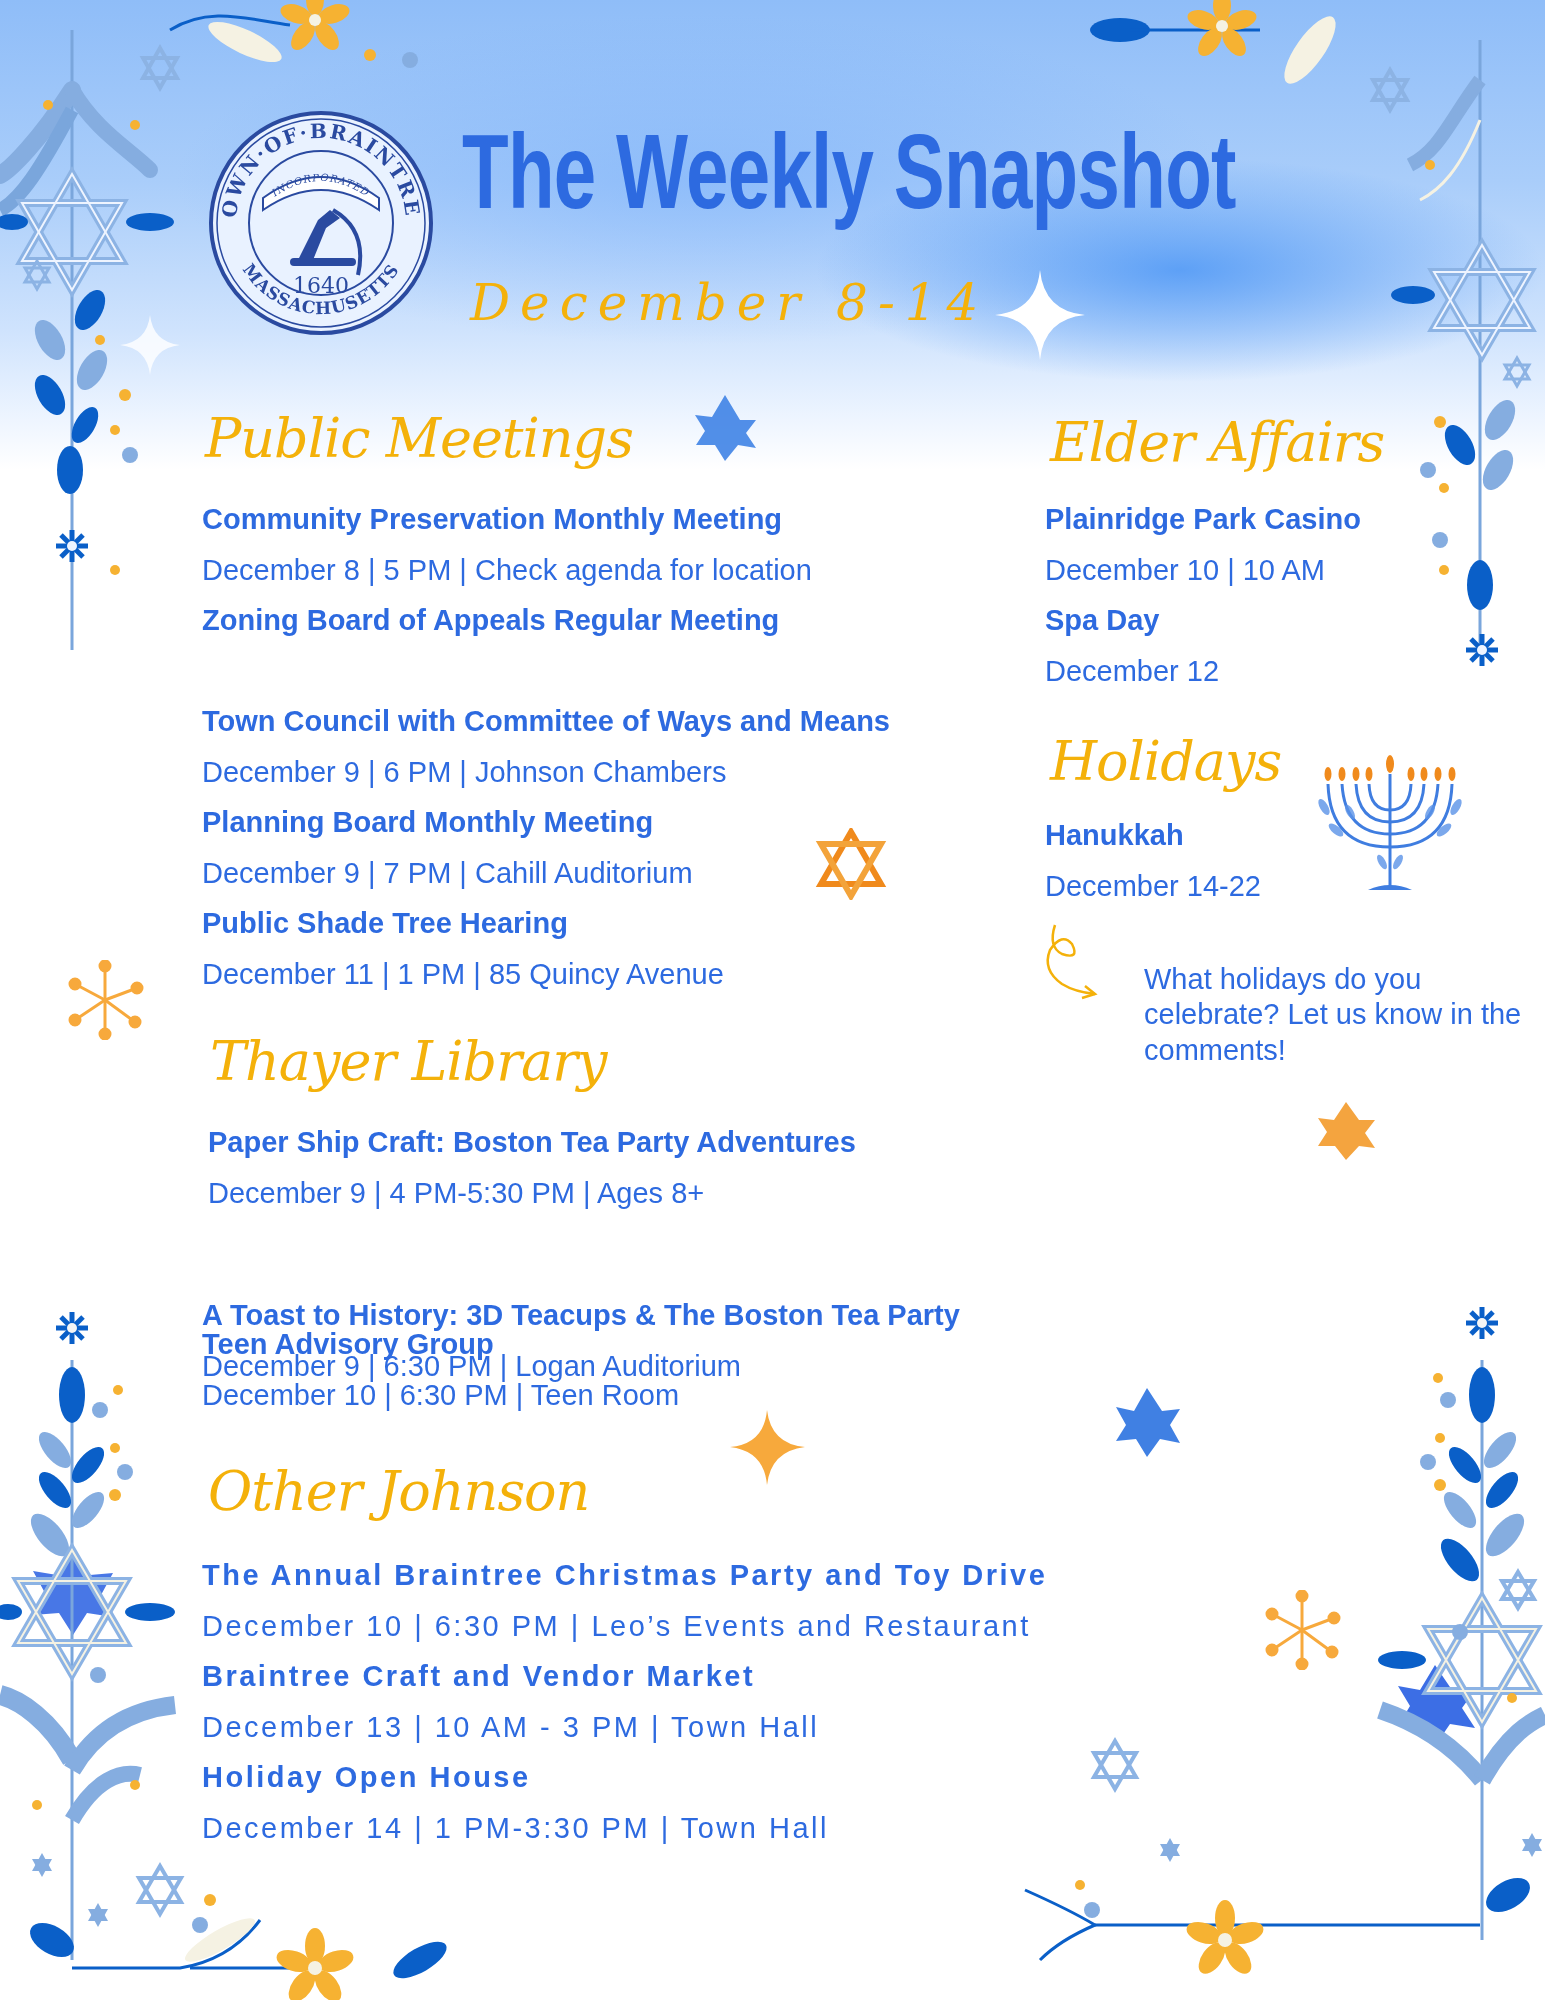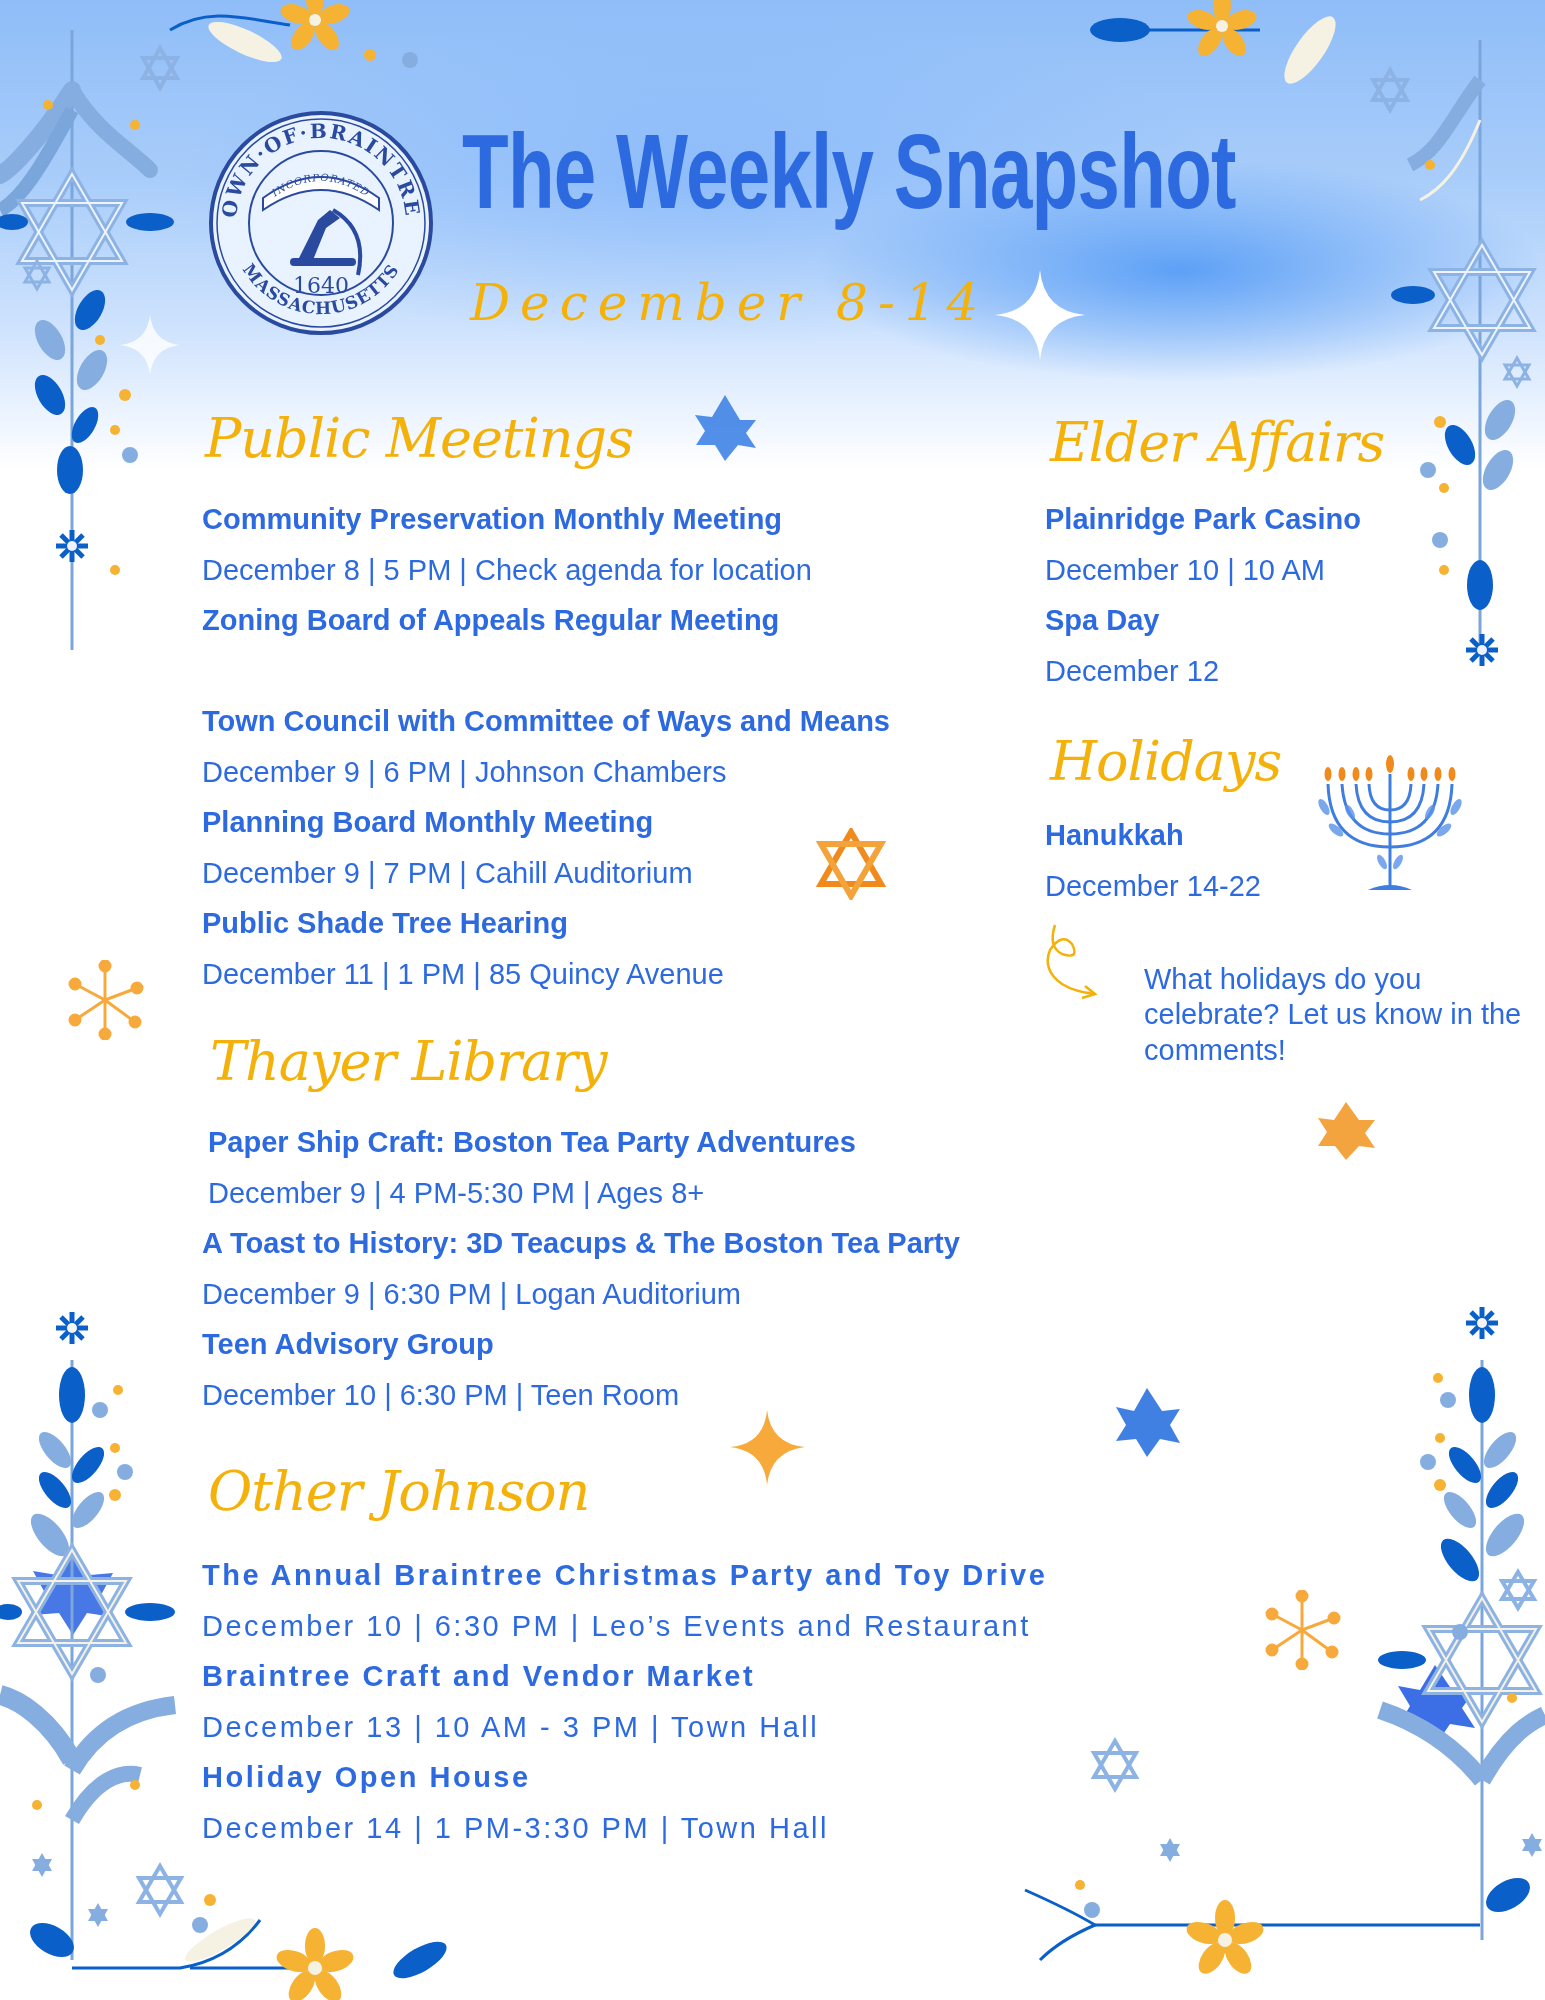--- a/index.html
+++ b/index.html
@@ -399,21 +399,21 @@
   <div class="ev-name">Public Shade Tree Hearing</div>
   <div class="ev-detail">December 11 | 1 PM | 85 Quincy Avenue</div>
 </div>
 
 <div class="abs section-title" style="left:210px;top:1035px">Thayer Library</div>
 
 <div class="ev" style="left:208px;top:1125px">
   <div class="ev-name">Paper Ship Craft: Boston Tea Party Adventures</div>
   <div class="ev-detail">December 9 | 4 PM-5:30 PM | Ages 8+</div>
 </div>
-<div class="ev" style="left:202px;top:1226px">
+<div class="ev" style="left:202px;top:1298px">
   <div class="ev-name">A Toast to History: 3D Teacups &amp; The Boston Tea Party</div>
   <div class="ev-detail">December 9 | 6:30 PM | Logan Auditorium</div>
 </div>
 <div class="ev" style="left:202px;top:1327px">
   <div class="ev-name">Teen Advisory Group</div>
   <div class="ev-detail">December 10 | 6:30 PM | Teen Room</div>
 </div>
 
 <div class="abs section-title" style="left:208px;top:1465px">Other Johnson</div>
 

